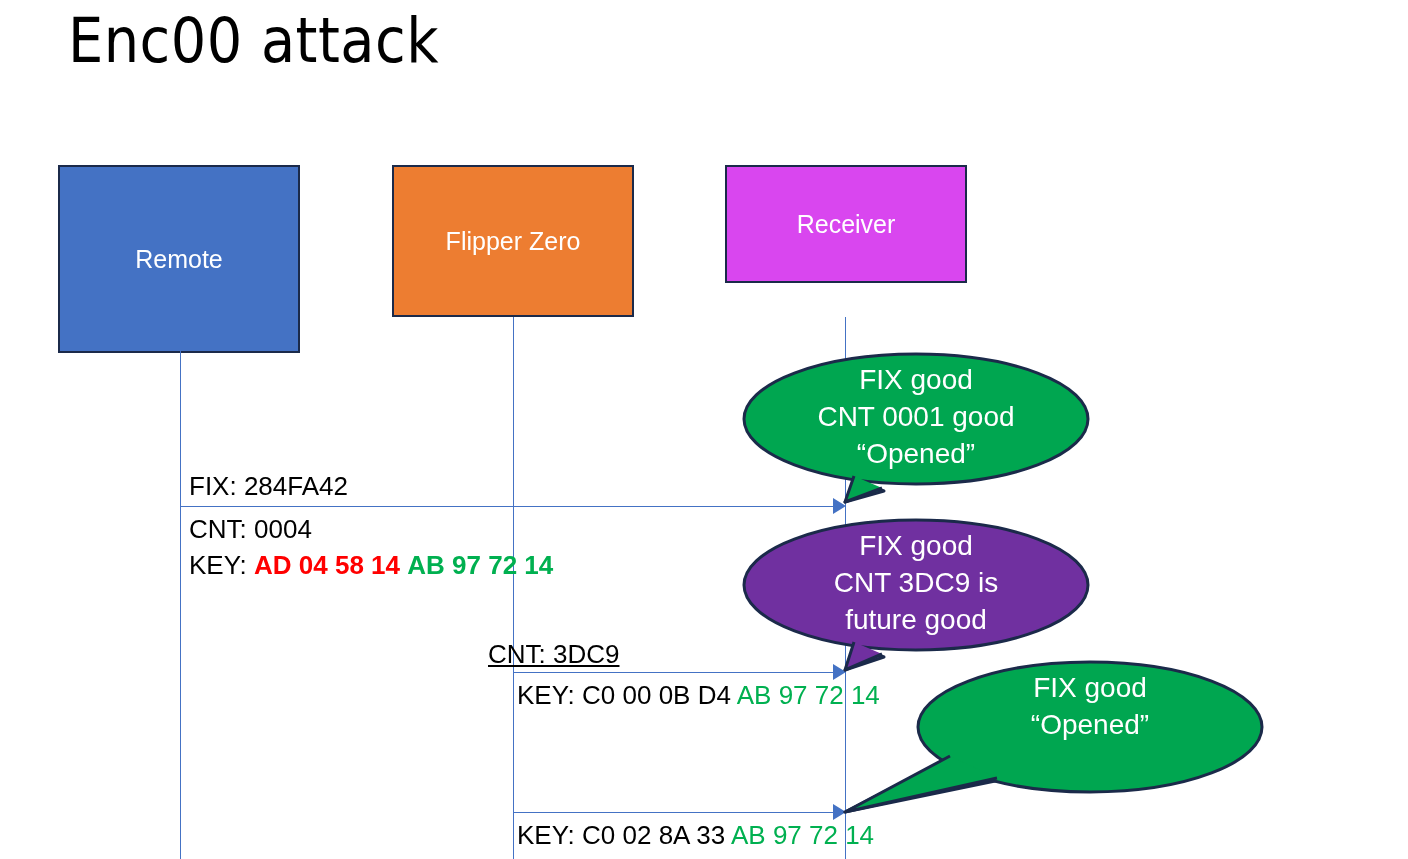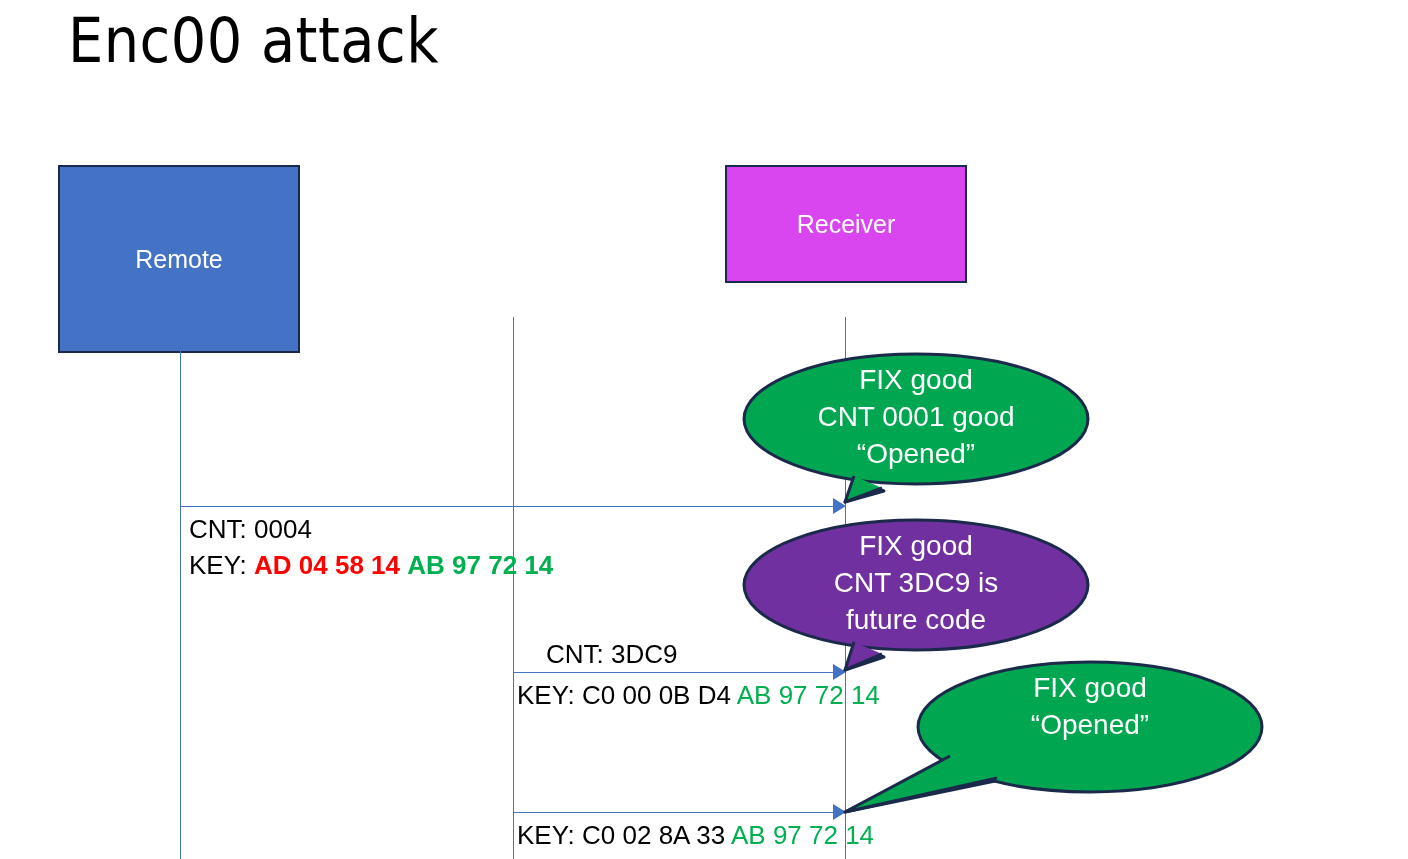--- a/index.html
+++ b/index.html
@@ -109,40 +109,44 @@
 <body>
 
 <div id="slide">
 
   <div id="title">Enc00 attack</div>
 
   <div class="actor-box" style="left:58px; top:165px; width:242px; height:188px; background:#4472C4;">
     <span class="actor-label">Remote</span>
   </div>
 
+  <div class="actor-box" style="left:392px; top:165px; width:242px; height:152px; background:#ED7D31;">
+    <span class="actor-label">Flipper Zero</span>
+  </div>
 
   <div class="actor-box" style="left:725px; top:165px; width:242px; height:118px; background:#d946ef;">
     <span class="actor-label">Receiver</span>
   </div>
 
   <div class="lifeline" style="left:180px; top:317px; height:542px;"></div>
   <div class="lifeline" style="left:513px; top:317px; height:542px;"></div>
   <div class="lifeline" style="left:845px; top:317px; height:542px;"></div>
 
+  <div class="msg-text" style="left:189px; top:468px;">FIX: 284FA42</div>
 
   <div class="msg-line" style="left:180px; top:506px; width:659px;"></div>
   <div class="msg-head" style="left:833px; top:498px;"></div>
 
   <div class="msg-text" style="left:189px; top:511px;">CNT: 0004</div>
 
   <div class="msg-text" style="left:189px; top:547px;">
     <span>KEY: </span><span class="k-red">AD 04 58 14</span><span> </span><span class="k-green">AB 97 72 14</span>
   </div>
 
-  <div class="msg-text" style="left:546px; top:636px;">CNT: 3DC9</div>
+  <div class="msg-text" style="left:488px; top:636px;text-decoration:underline;">CNT: 3DC9</div>
 
   <div class="msg-line" style="left:513px; top:672px; width:326px;"></div>
   <div class="msg-head" style="left:833px; top:664px;"></div>
 
   <div class="msg-text" style="left:517px; top:677px;">
     <span>KEY: </span><span>C0 00 0B D4</span><span> </span><span class="k-green-plain">AB 97 72 14</span>
   </div>
 
 
   <div class="msg-line" style="left:513px; top:812px; width:326px;"></div>
@@ -171,21 +175,21 @@
     <svg width="348" height="158" viewBox="0 0 348 158">
       <path d="M 118 130
                L 103 152
                L 142 139 Z" fill="#7030A0" stroke="#1B2A4A" stroke-width="3" stroke-linejoin="round"></path>
       <ellipse cx="174" cy="67" rx="172" ry="65" fill="#7030A0" stroke="#1B2A4A" stroke-width="3"></ellipse>
       <path d="M 112 124 L 103 152 L 140 136" fill="#7030A0" stroke="#1B2A4A" stroke-width="3" stroke-linejoin="round"></path>
     </svg>
     <div class="bubble-text" style="top:9px;">
       <div>FIX good</div>
       <div>CNT 3DC9 is</div>
-      <div>future code</div>
+      <div>future good</div>
     </div>
   </div>
 
   <div class="bubble-wrap" style="left:845px; top:660px; width:420px; height:155px;">
     <svg width="420" height="155" viewBox="0 0 420 155">
       <path d="M 120 90 L 0 152 L 155 120 Z" fill="#00A650" stroke="#1B2A4A" stroke-width="3" stroke-linejoin="round"></path>
       <ellipse cx="245" cy="67" rx="172" ry="65" fill="#00A650" stroke="#1B2A4A" stroke-width="3"></ellipse>
       <path d="M 105 96 L 0 152 L 152 118" fill="#00A650" stroke="#1B2A4A" stroke-width="3" stroke-linejoin="round"></path>
     </svg>
     <div class="bubble-text" style="top:9px; left:71px; width:348px;">

